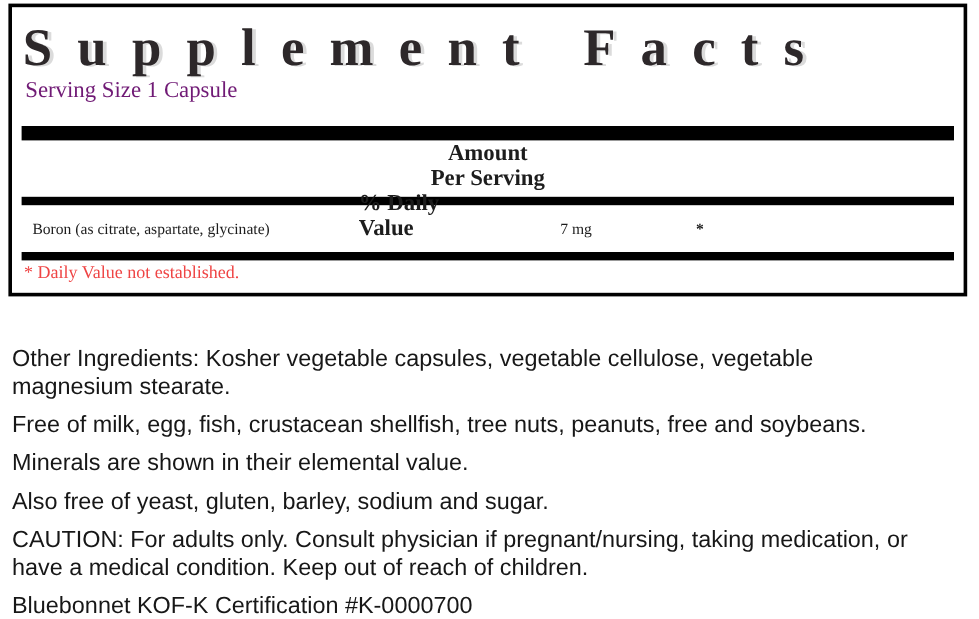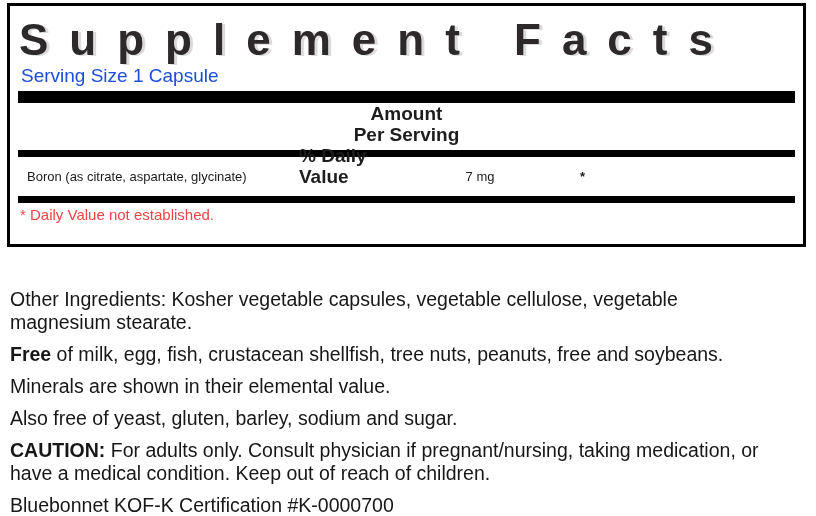--- a/index.html
+++ b/index.html
@@ -13,36 +13,37 @@
   }
   .page { width: 816px; height: 516px; position: relative; }
 
   
   .sf-box {
     position: absolute;
     left: 7px; top: 3px;
     width: 799px; height: 244px;
     border: 3px solid #000000;
     padding: 6px 5px 0 5px;
+    font-family: Liberation Serif, serif;
   }
   .sf-title {
     font-size: 44px;
     font-weight: bold;
     letter-spacing: 21px;
     line-height: 1.0;
     color: #2d282a;
     white-space: nowrap;
     margin: 6px 0 0 4px;
     text-shadow: 3px 1px 0 rgba(175,175,175,0.45);
   }
   .sf-serving {
     font-size: 19px;
     line-height: 19px;
-    margin: 4px 0 6px 6px;
-    color: #1d4ed8;
+    margin: 4px 0 20px 6px;
+    color: #701a75;
   }
   .sf-bar { background: #000000; margin: 0 3px; }
   .sf-bar-thick  { height: 12px; }
   .sf-bar-medium { height: 7px; }
 
   .sf-row { display: flex; align-items: center; margin: 0 3px; }
   .sf-col-ing { flex: 1 1 auto; padding-left: 9px; }
   .sf-col-amt { width: 200px; flex: 0 0 auto; text-align: center; }
   .sf-col-dv  { width: 215px; flex: 0 0 auto; text-align: left; }
 
@@ -66,21 +67,21 @@
   
   .info {
     position: absolute;
     left: 10px; top: 288px;
     width: 762px;
     font-size: 19.5px;
     line-height: 23px;
     color: #171717;
   }
   .info p { margin: 0 0 9px 0; }
-  .lead-bold { font-weight: bold; }
+  .lead-bold { font-weight: normal; }
 </style>
 </head>
 <body>
 
 <div class="page">
 
   <div class="sf-box">
     <div class="sf-title">Supplement Facts</div>
 
     <div class="sf-serving">Serving Size 1 Capsule</div>

